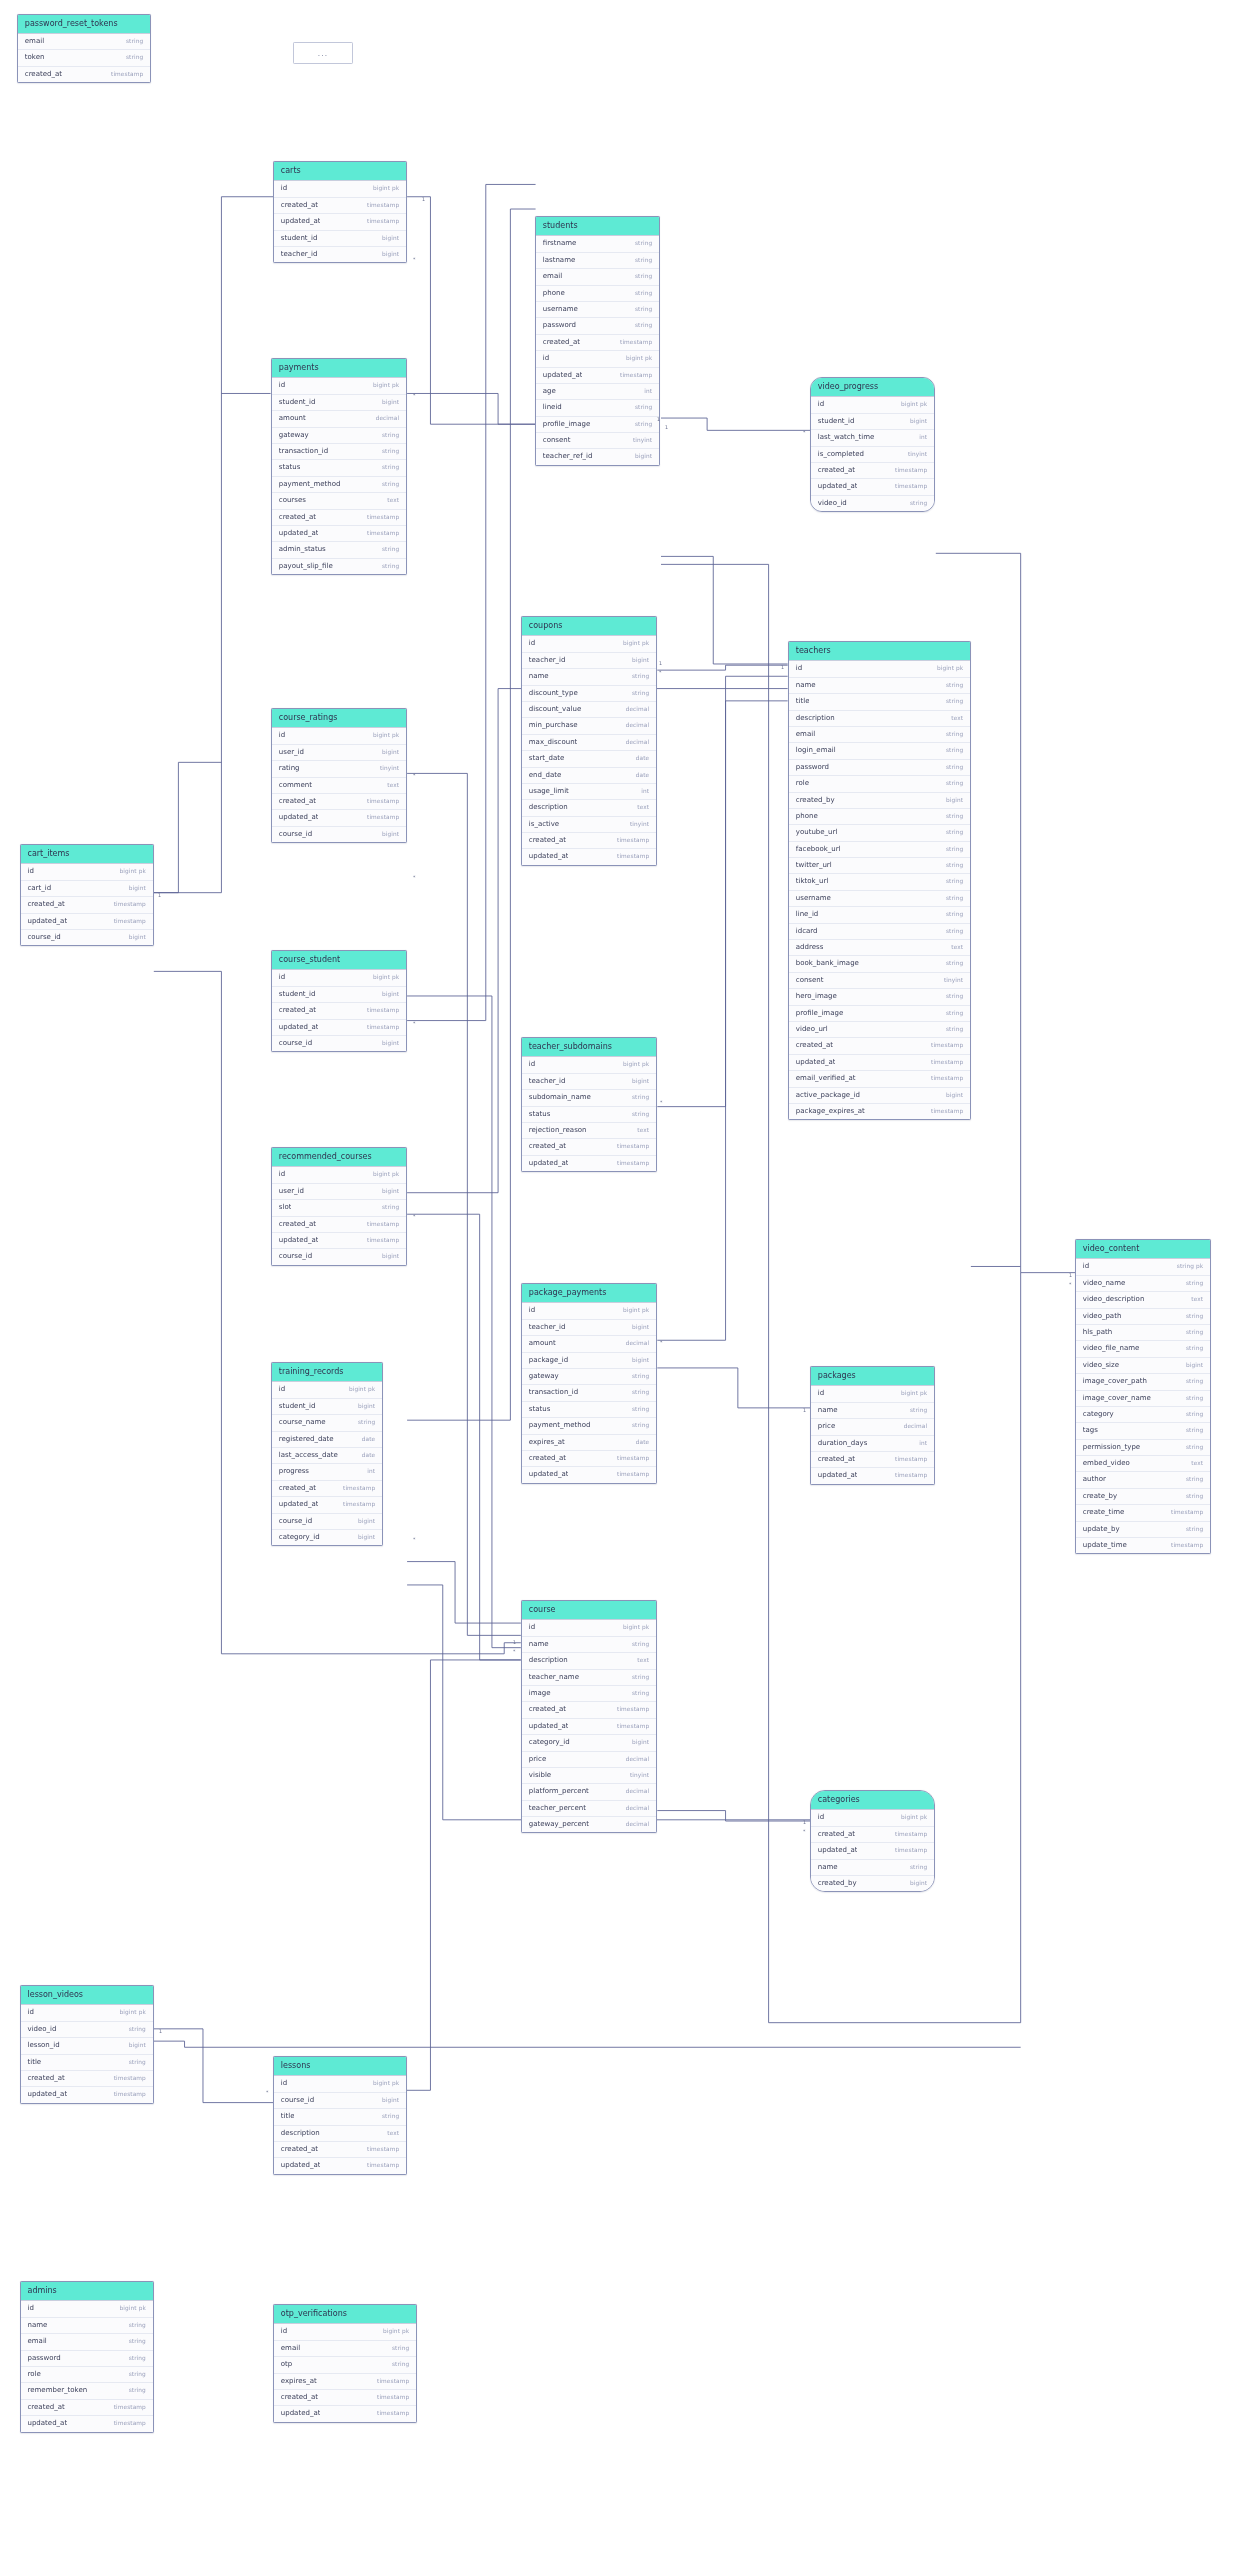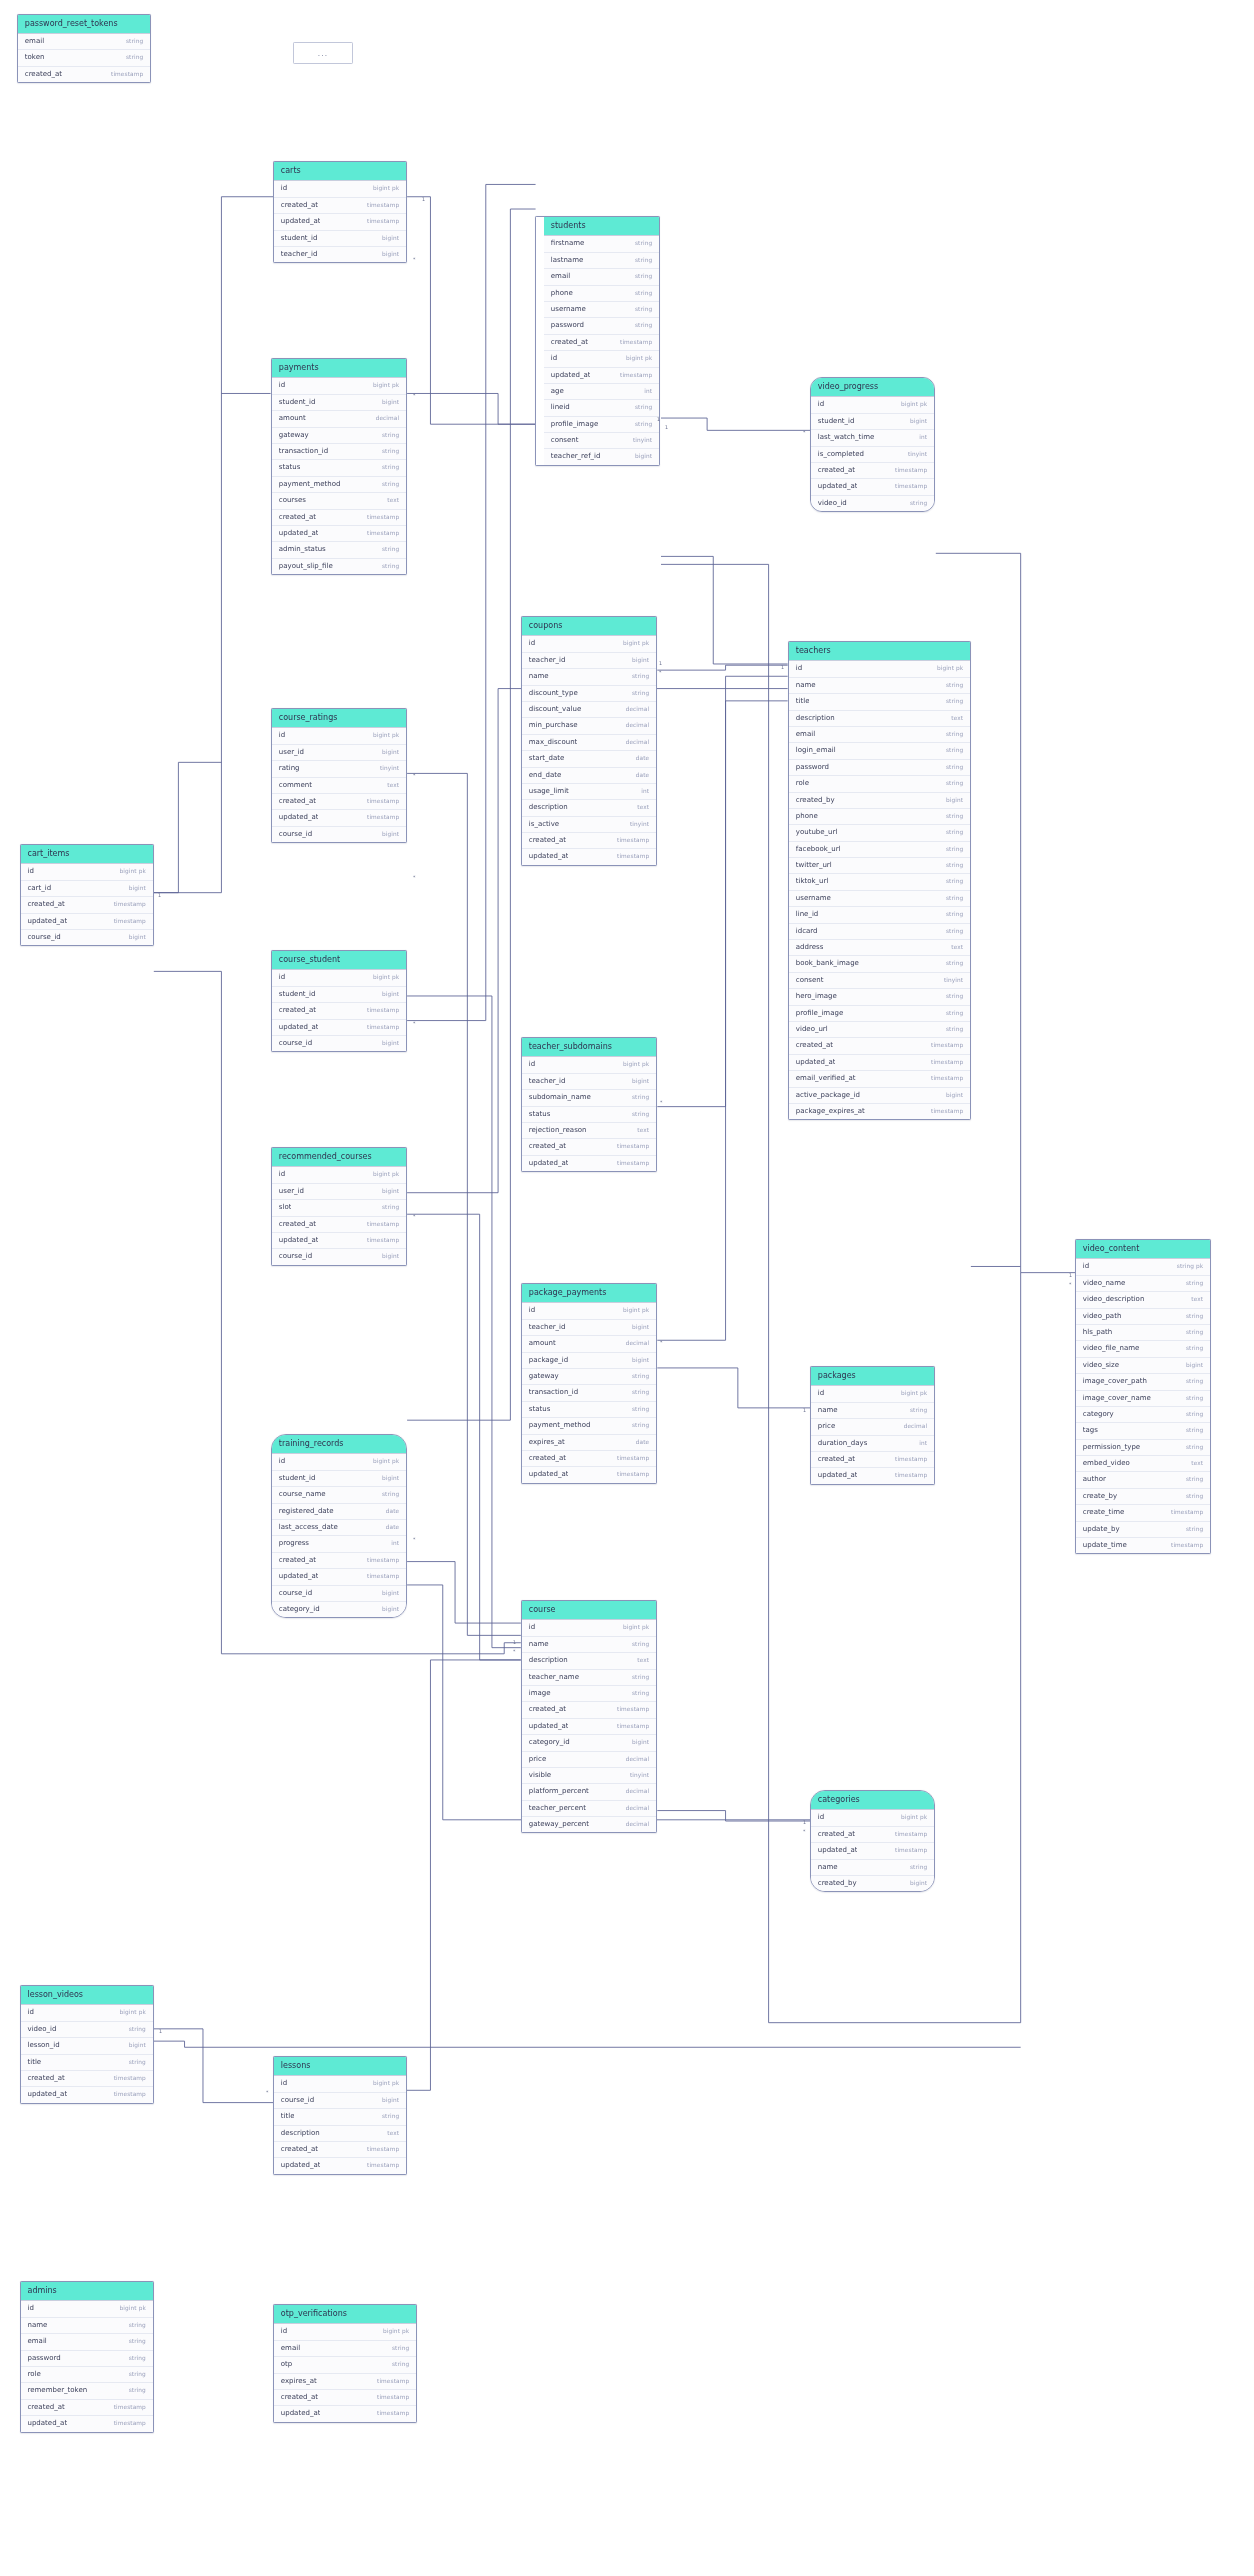--- a/index.html
+++ b/index.html
@@ -193,21 +193,21 @@
         </div>
         <div class="col-row">
           <span class="col-name">student_id</span>
           <span class="col-type">bigint</span>
         </div>
         <div class="col-row">
           <span class="col-name">teacher_id</span>
           <span class="col-type">bigint</span>
         </div>
       </div>
-      <div class="table-card" style="left: 535px; top: 216px; width: 125px; padding-left: 8px;">
+      <div class="table-card" style="left: 535px; top: 216px; width: 125px;">
         <div class="table-title">students</div>
         <div class="col-row">
           <span class="col-name">firstname</span>
           <span class="col-type">string</span>
         </div>
         <div class="col-row">
           <span class="col-name">lastname</span>
           <span class="col-type">string</span>
         </div>
         <div class="col-row">
@@ -792,21 +792,21 @@
         </div>
         <div class="col-row">
           <span class="col-name">created_at</span>
           <span class="col-type">timestamp</span>
         </div>
         <div class="col-row">
           <span class="col-name">updated_at</span>
           <span class="col-type">timestamp</span>
         </div>
       </div>
-      <div class="table-card" style="left: 271px; top: 1434px; width: 136px; border-radius: 15px;">
+      <div class="table-card" style="left: 271px; top: 1362px; width: 112px;">
         <div class="table-title">training_records</div>
         <div class="col-row">
           <span class="col-name">id</span>
           <span class="col-type">bigint pk</span>
         </div>
         <div class="col-row">
           <span class="col-name">student_id</span>
           <span class="col-type">bigint</span>
         </div>
         <div class="col-row">

